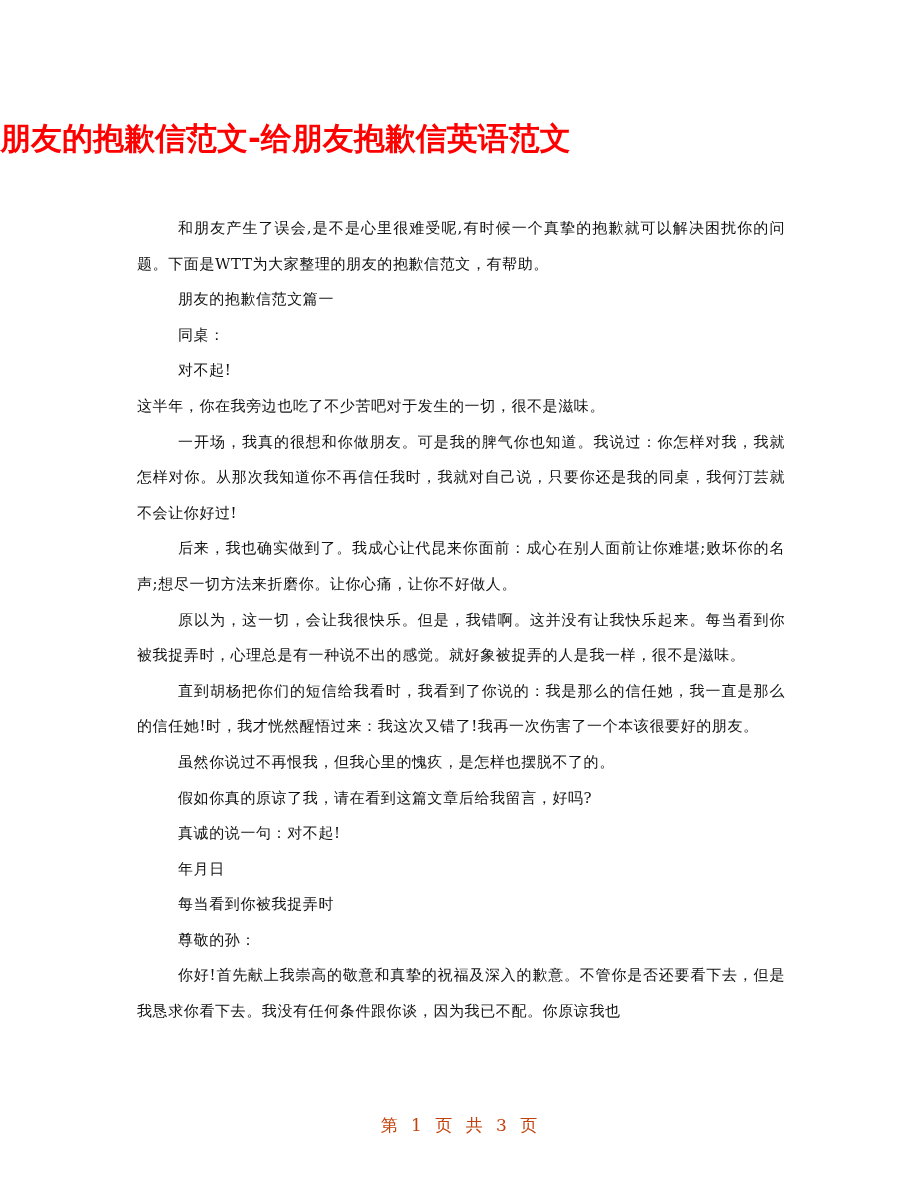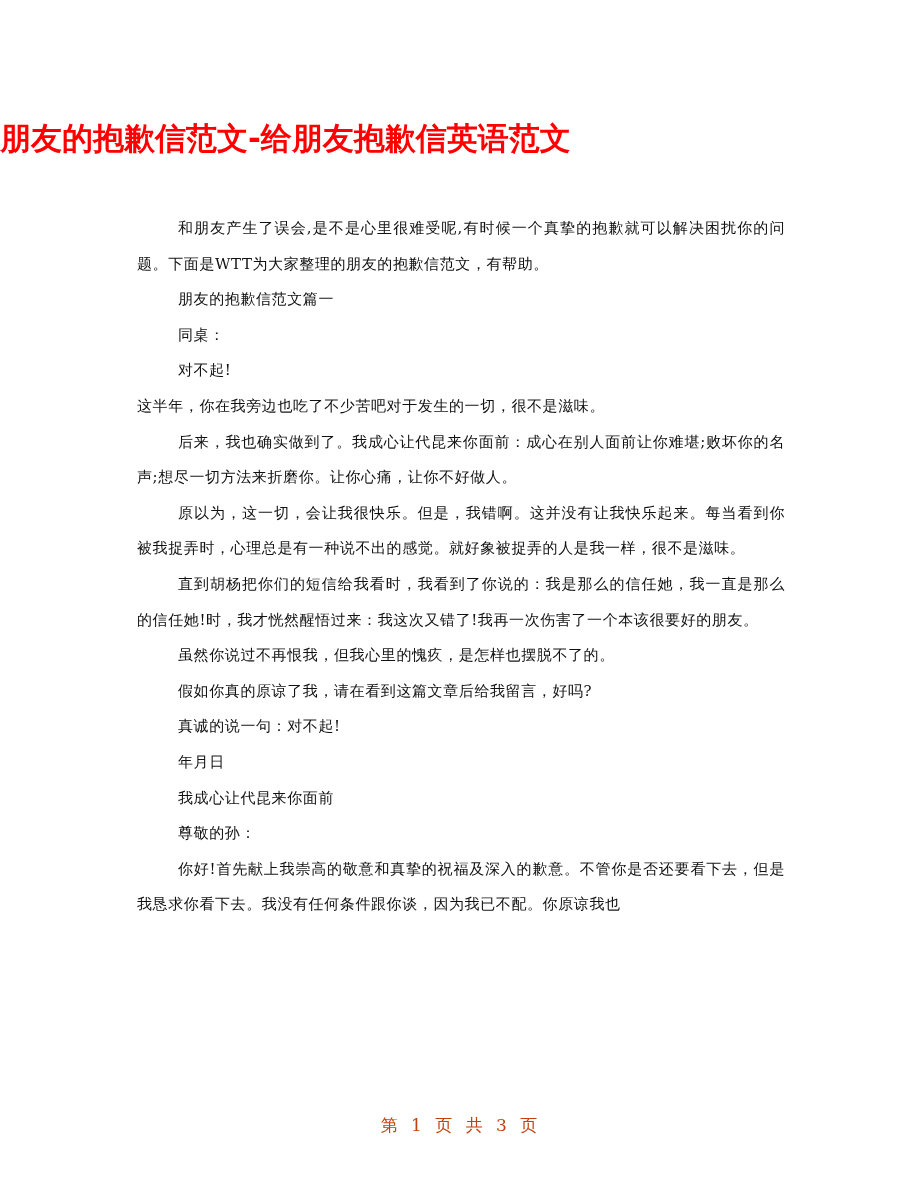--- a/index.html
+++ b/index.html
@@ -73,26 +73,27 @@
 
 <div class="page">
   <div class="title">朋友的抱歉信范文-给朋友抱歉信英语范文</div>
 
   <div class="body-text">
     <p class="indent">和朋友产生了误会,是不是心里很难受呢,有时候一个真挚的抱歉就可以解决困扰你的问题。下面是WTT为大家整理的朋友的抱歉信范文，有帮助。</p>
     <p class="indent">朋友的抱歉信范文篇一</p>
     <p class="indent">同桌：</p>
     <p class="indent">对不起!</p>
     <p class="noindent">这半年，你在我旁边也吃了不少苦吧对于发生的一切，很不是滋味。</p>
+    <p class="indent">一开场，我真的很想和你做朋友。可是我的脾气你也知道。我说过：你怎样对我，我就怎样对你。从那次我知道你不再信任我时，我就对自己说，只要你还是我的同桌，我何汀芸就不会让你好过!</p>
     <p class="indent">后来，我也确实做到了。我成心让代昆来你面前：成心在别人面前让你难堪;败坏你的名声;想尽一切方法来折磨你。让你心痛，让你不好做人。</p>
     <p class="indent">原以为，这一切，会让我很快乐。但是，我错啊。这并没有让我快乐起来。每当看到你被我捉弄时，心理总是有一种说不出的感觉。就好象被捉弄的人是我一样，很不是滋味。</p>
     <p class="indent">直到胡杨把你们的短信给我看时，我看到了你说的：我是那么的信任她，我一直是那么的信任她!时，我才恍然醒悟过来：我这次又错了!我再一次伤害了一个本该很要好的朋友。</p>
     <p class="indent">虽然你说过不再恨我，但我心里的愧疚，是怎样也摆脱不了的。</p>
     <p class="indent">假如你真的原谅了我，请在看到这篇文章后给我留言，好吗?</p>
     <p class="indent">真诚的说一句：对不起!</p>
     <p class="indent">年月日</p>
-    <p class="indent">我成心让代昆来你面前</p>
+    <p class="indent">每当看到你被我捉弄时</p>
     <p class="indent">尊敬的孙：</p>
     <p class="indent">你好!首先献上我崇高的敬意和真挚的祝福及深入的歉意。不管你是否还要看下去，但是我恳求你看下去。我没有任何条件跟你谈，因为我已不配。你原谅我也</p>
   </div>
 
   <div class="footer">第 1 页 共 3 页</div>
 </div>
 
 </body></html>

